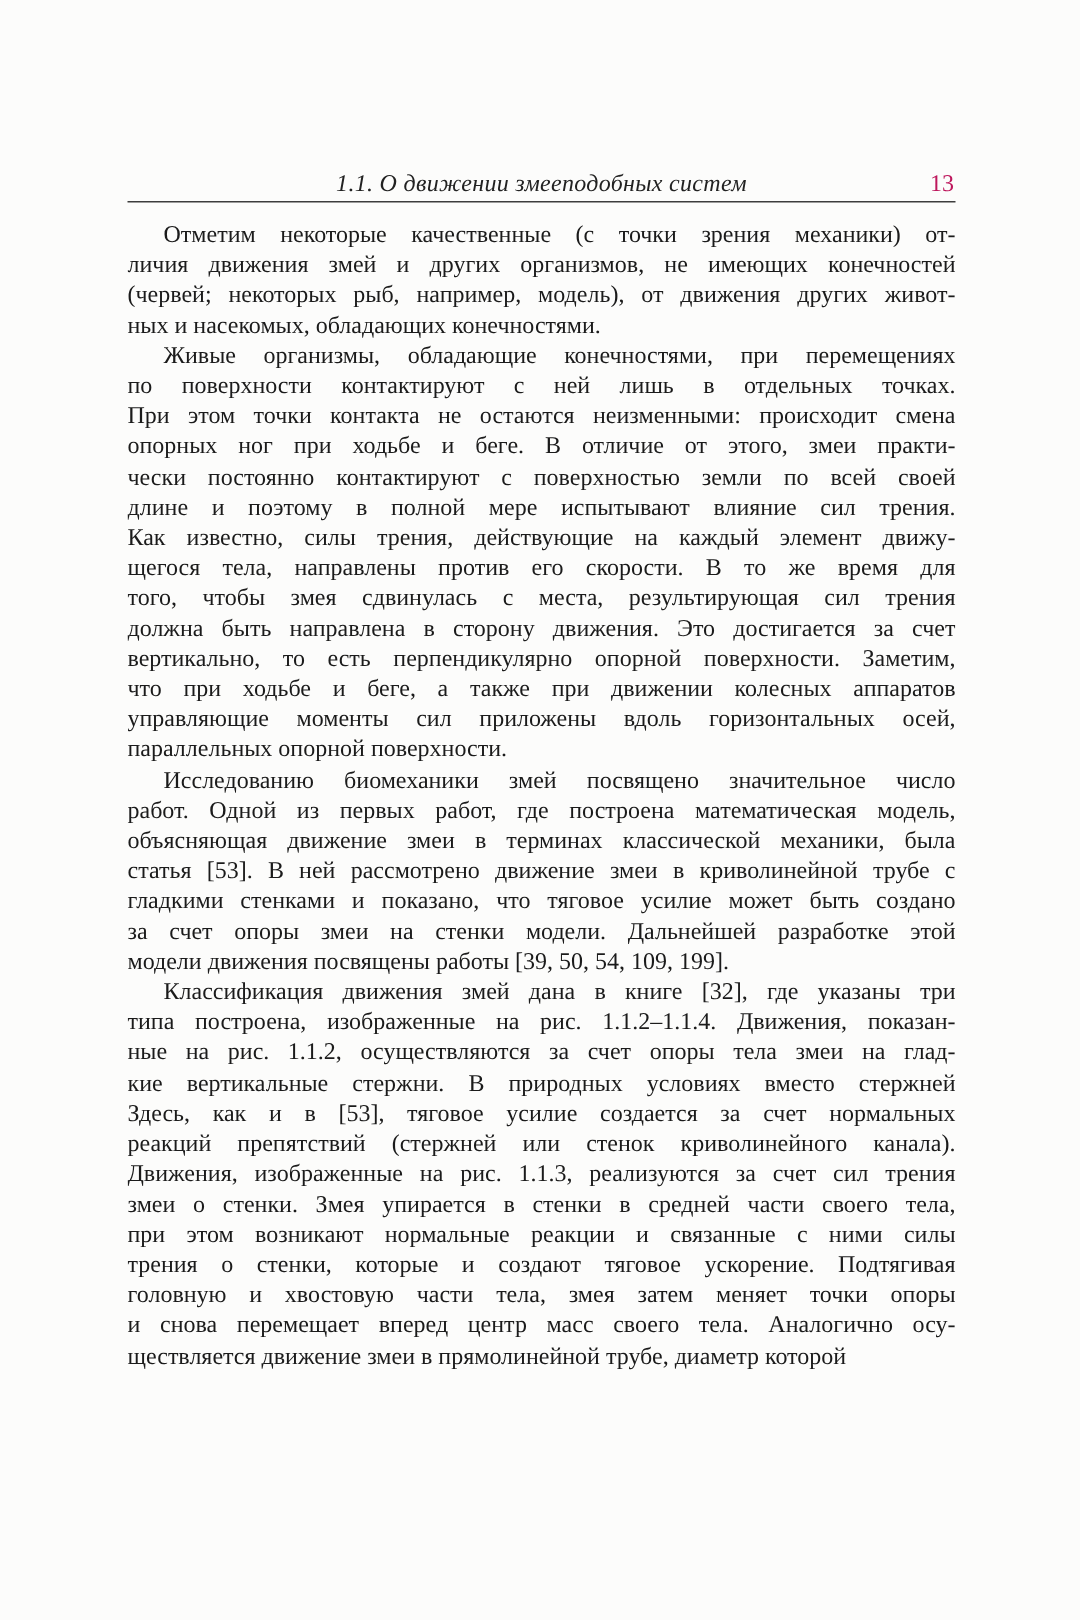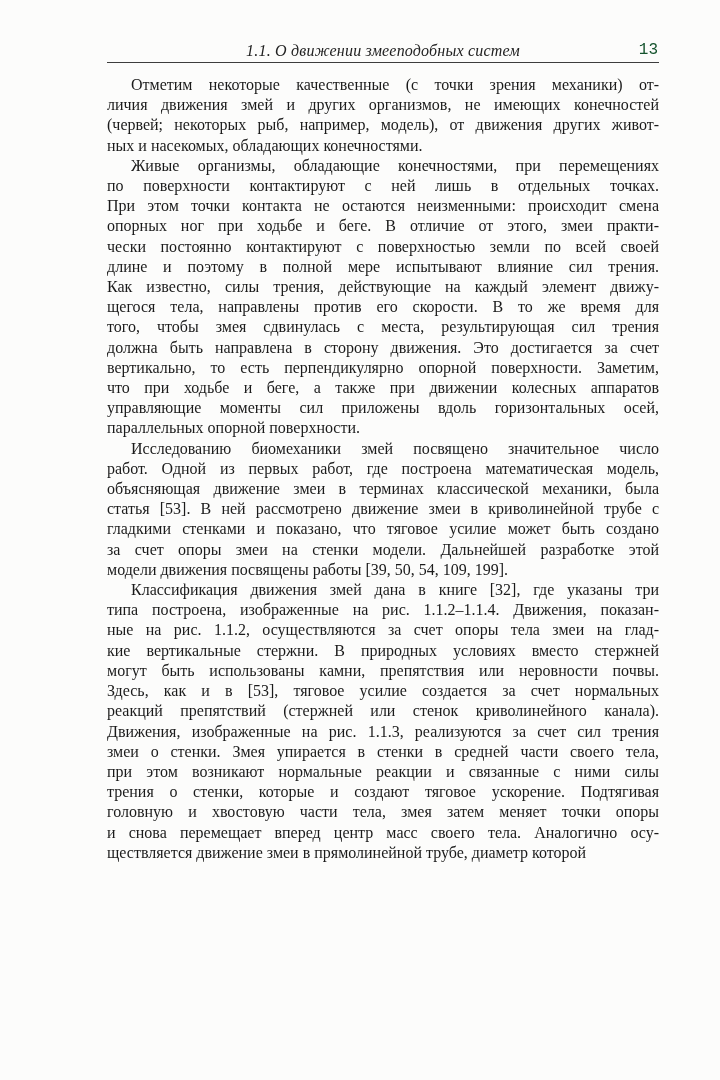--- a/index.html
+++ b/index.html
@@ -11,43 +11,42 @@
   .page {
     position: relative;
     width: 720px;
     height: 1080px;
     background: #fcfcfb;
     color: #1d1d1d;
     overflow: hidden;
   }
   .content {
     width: 552px;
-    margin-left: 107px;
-    padding-top: 41px;
+    margin-left: 85px;
+    padding-top: 113px;
   }
   .header {
     position: relative;
     height: 19px;
     font-size: 16px;
     line-height: 19px;
   }
   .running-title {
     display: block;
     text-align: center;
     font-style: italic;
     letter-spacing: 0.2px;
     color: #222;
   }
   .page-number {
     position: absolute;
     right: 1px;
     top: 0;
     font-style: normal;
-    color: #14532d;
-    font-family: Liberation Mono, monospace;
+    color: #be185d;
   }
   .header-rule {
     margin-top: 2px;
     border-bottom: 1.4px solid #3d3d3d;
   }
   .body-text {
     margin-top: 12px;
     font-size: 16px;
     line-height: 20.2px;
     color: #1b1b1b;
@@ -107,21 +106,20 @@
           <div class="line">статья [53]. В ней рассмотрено движение змеи в криволинейной трубе с</div>
           <div class="line">гладкими стенками и показано, что тяговое усилие может быть создано</div>
           <div class="line">за счет опоры змеи на стенки модели. Дальнейшей разработке этой</div>
           <div class="line last">модели движения посвящены работы [39, 50, 54, 109, 199].</div>
         </div>
         <div class="paragraph indent">
           <div class="line first">Классификация движения змей дана в книге [32], где указаны три</div>
           <div class="line">типа построена, изображенные на рис. 1.1.2–1.1.4. Движения, показан-</div>
           <div class="line">ные на рис. 1.1.2, осуществляются за счет опоры тела змеи на глад-</div>
           <div class="line">кие вертикальные стержни. В природных условиях вместо стержней</div>
-          <div class="line">могут быть использованы камни, препятствия или неровности почвы.</div>
           <div class="line">Здесь, как и в [53], тяговое усилие создается за счет нормальных</div>
           <div class="line">реакций препятствий (стержней или стенок криволинейного канала).</div>
           <div class="line">Движения, изображенные на рис. 1.1.3, реализуются за счет сил трения</div>
           <div class="line">змеи о стенки. Змея упирается в стенки в средней части своего тела,</div>
           <div class="line">при этом возникают нормальные реакции и связанные с ними силы</div>
           <div class="line">трения о стенки, которые и создают тяговое ускорение. Подтягивая</div>
           <div class="line">головную и хвостовую части тела, змея затем меняет точки опоры</div>
           <div class="line">и снова перемещает вперед центр масс своего тела. Аналогично осу-</div>
           <div class="line last">ществляется движение змеи в прямолинейной трубе, диаметр которой</div>
         </div>

